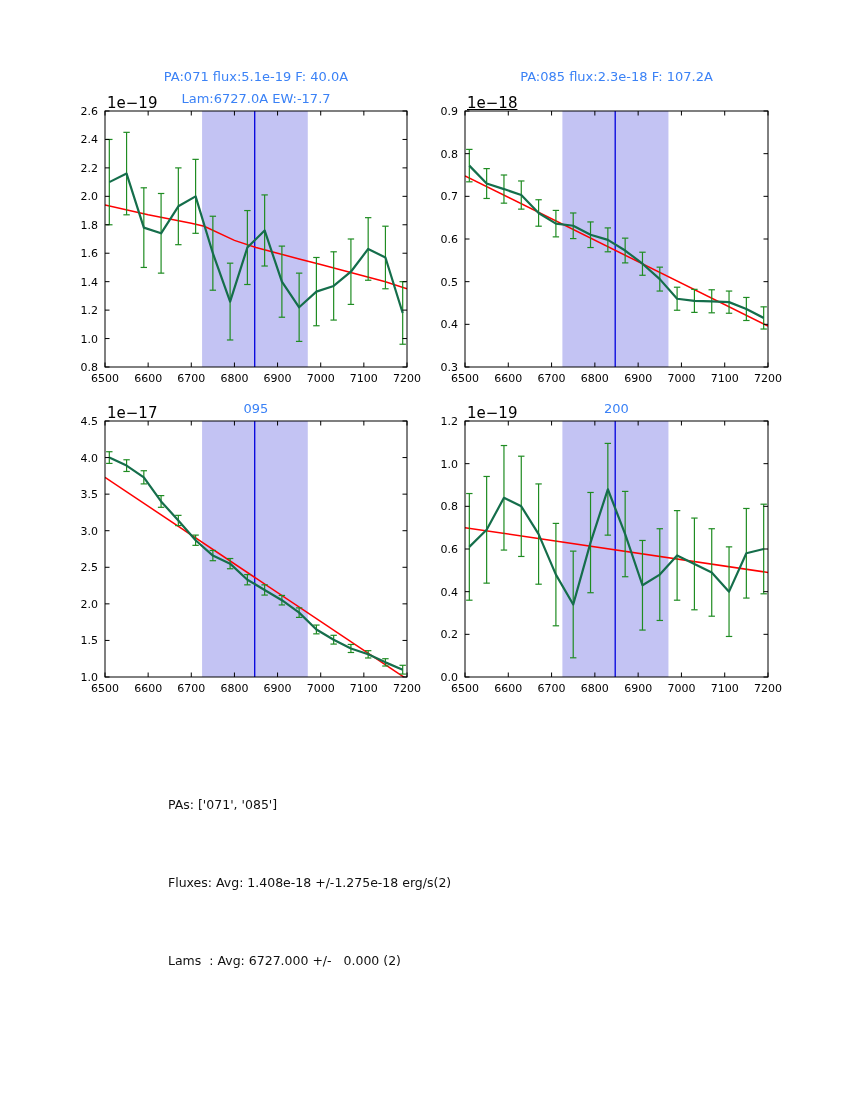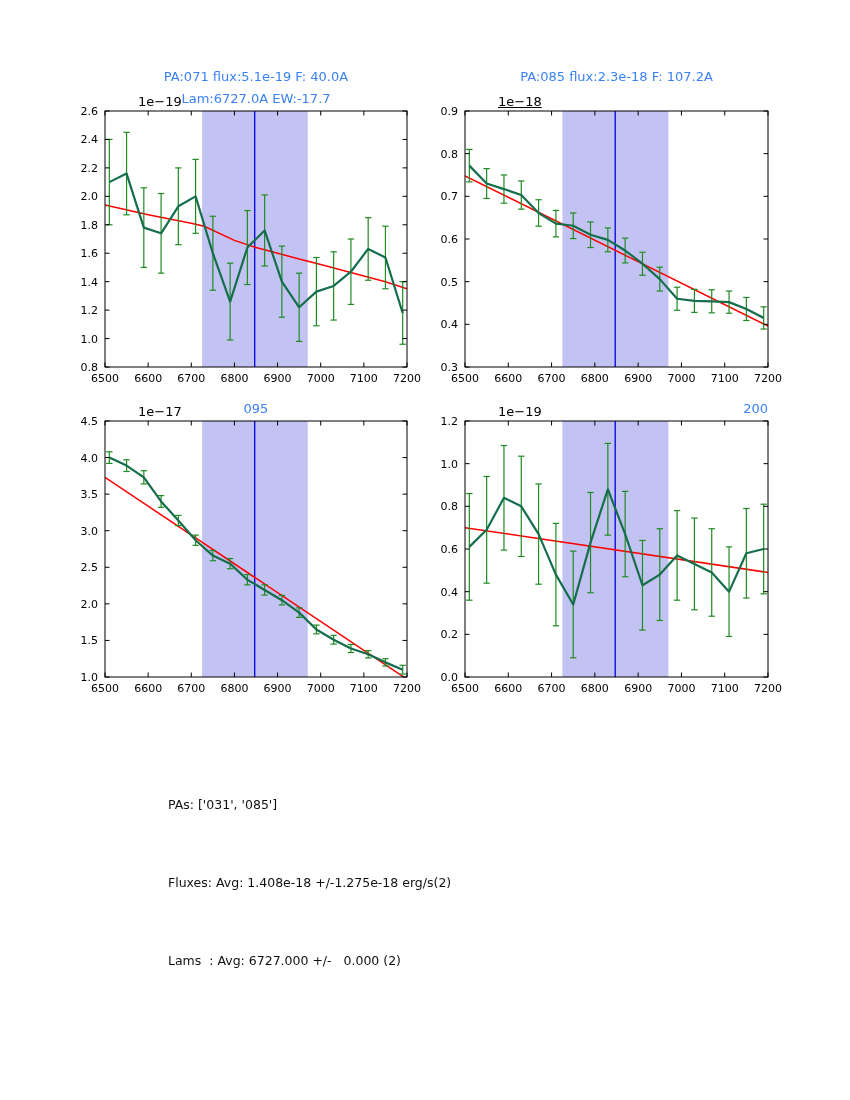--- a/index.html
+++ b/index.html
@@ -1,21 +1,21 @@
 <!DOCTYPE html>
 <html><head>
 <meta charset="utf-8">
 <style>
   html,body{margin:0;padding:0;background:#ffffff;}
   body{font-family:"DejaVu Sans","Liberation Sans",sans-serif;color:#000;}
   .figure{position:relative;width:850px;height:1100px;background:#fff;overflow:hidden;}
   #fig{position:absolute;left:0;top:0;}
   #fig text{font-family:"DejaVu Sans","Liberation Sans",sans-serif;font-size:11px;fill:#000;}
   .plot-title{position:absolute;text-align:center;font-size:13px;line-height:22px;color:#3b82f6;}
-  .offset-label{position:absolute;font-size:13px;color:#000;margin-left:31px;}
+  .offset-label{position:absolute;font-size:15px;color:#000;}
   .stats{position:absolute;left:168px;top:740px;font-size:12.5px;line-height:26px;white-space:pre;color:#111;}
 </style>
 </head>
 <body>
 
 <div class="figure">
   <svg id="fig" width="850" height="1100">
       <g>
         <rect x="202.07142857142858" y="111" width="105.69999999999996" height="256" fill="#c3c3f3"></rect>
         <line x1="254.7057142857143" x2="254.7057142857143" y1="111" y2="367" stroke="#0000dd" stroke-width="1.3"></line>
@@ -485,29 +485,29 @@
   <div class="plot-title" style="left:105px;width:302px;top:66px;">
     <div>PA:071 flux:5.1e-19 F: 40.0A</div>
     <div>Lam:6727.0A EW:-17.7</div>
   </div>
   <div class="plot-title" style="left:465px;width:303px;top:66px;">
     <div>PA:085 flux:2.3e-18 F: 107.2A</div>
   </div>
   <div class="plot-title" style="left:105px;width:302px;top:398px;">
     <div>095</div>
   </div>
-  <div class="plot-title" style="left:465px;width:303px;top:398px;text-align:right;">
+  <div class="plot-title" style="left:465px;width:303px;top:398px;">
     <div>200</div>
   </div>
 
   <div class="offset-label" style="left:107px;top:94px;">1e−19</div>
   <div class="offset-label" style="left:467px;top:94px;text-decoration:underline;">1e−18</div>
   <div class="offset-label" style="left:107px;top:404px;">1e−17</div>
   <div class="offset-label" style="left:467px;top:404px;">1e−19</div>
 
   <div class="stats">
-    <div>PAs: ['031', '085']</div>
+    <div>PAs: ['071', '085']</div>
     <div>Fluxes: Avg: 1.408e-18 +/-1.275e-18 erg/s(2)</div>
     <div>Lams  : Avg: 6727.000 +/-   0.000 (2)</div>
     
     
   </div>
 </div>
 
 </body></html>

